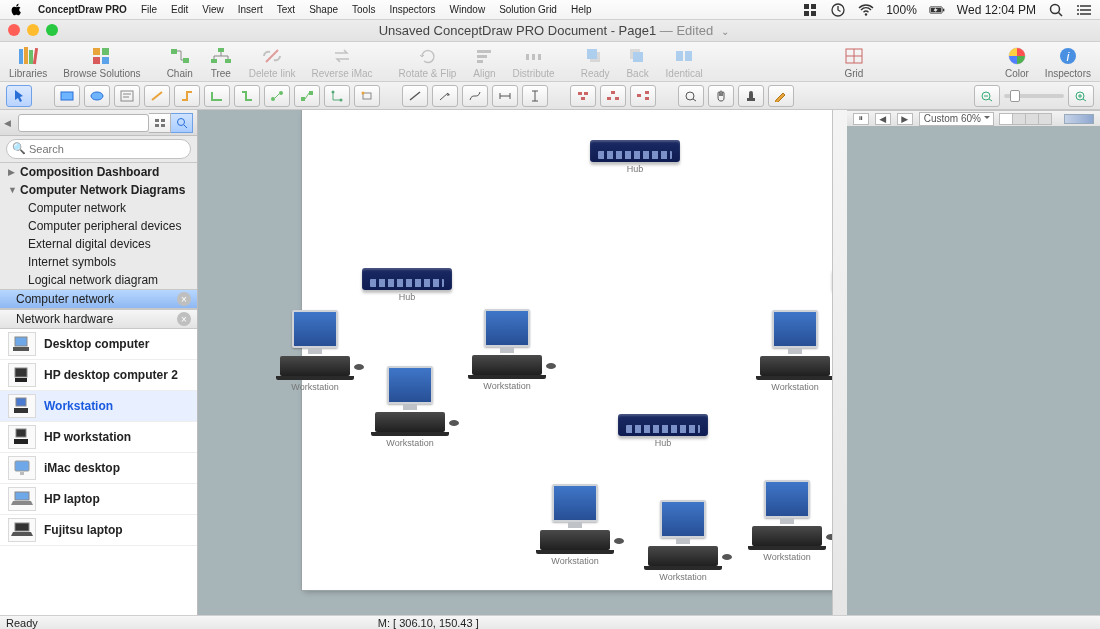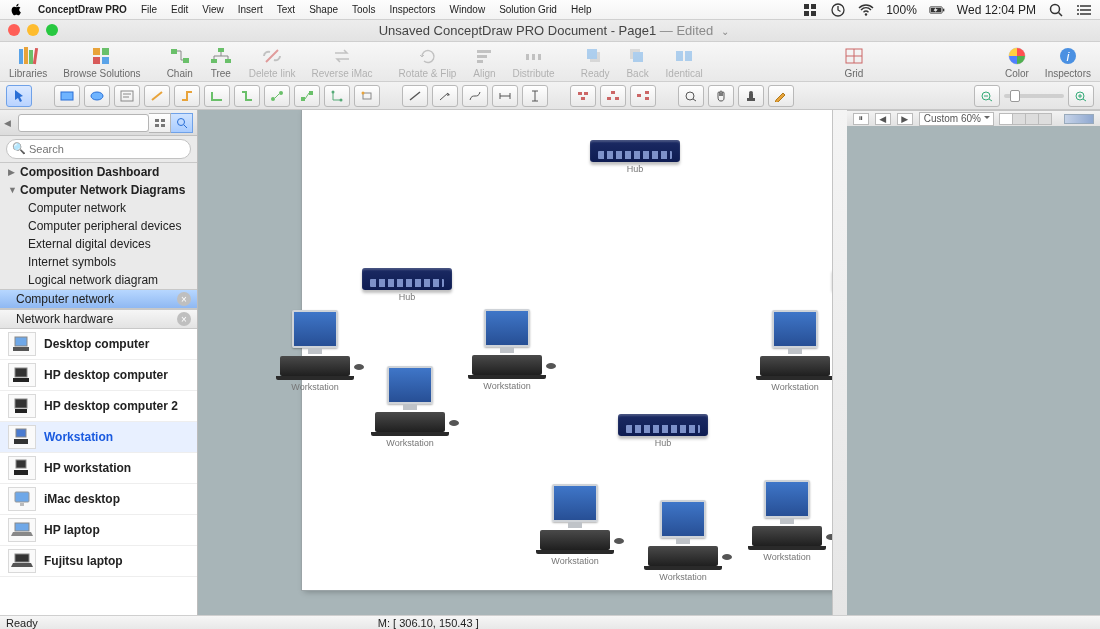--- a/index.html
+++ b/index.html
@@ -581,29 +581,20 @@
               <rect x="3" y="2" width="12" height="9" fill="#6fa8e8" stroke="#888"></rect>
               <rect x="1" y="12" width="16" height="4" fill="#555"></rect>
             </svg>
           </div>
           <span>Desktop computer</span>
         </div>
       <div class="lib-row">
           <div class="lib-thumb">
             <svg width="20" height="18">
               <rect x="3" y="2" width="12" height="9" fill="#333" stroke="#888"></rect>
-              <rect x="1" y="12" width="16" height="4" fill="#222"></rect>
-            </svg>
-          </div>
-          <span>HP desktop computer</span>
-        </div>
-      <div class="lib-row">
-          <div class="lib-thumb">
-            <svg width="20" height="18">
-              <rect x="3" y="2" width="12" height="9" fill="#333" stroke="#888"></rect>
               <rect x="3" y="12" width="12" height="4" fill="#222"></rect>
             </svg>
           </div>
           <span>HP desktop computer 2</span>
         </div>
       <div class="lib-row sel">
           <div class="lib-thumb">
             <svg width="20" height="18">
               <rect x="4" y="1" width="10" height="8" fill="#4a7bd0" stroke="#888"></rect>
               <rect x="2" y="11" width="14" height="5" fill="#333"></rect>

